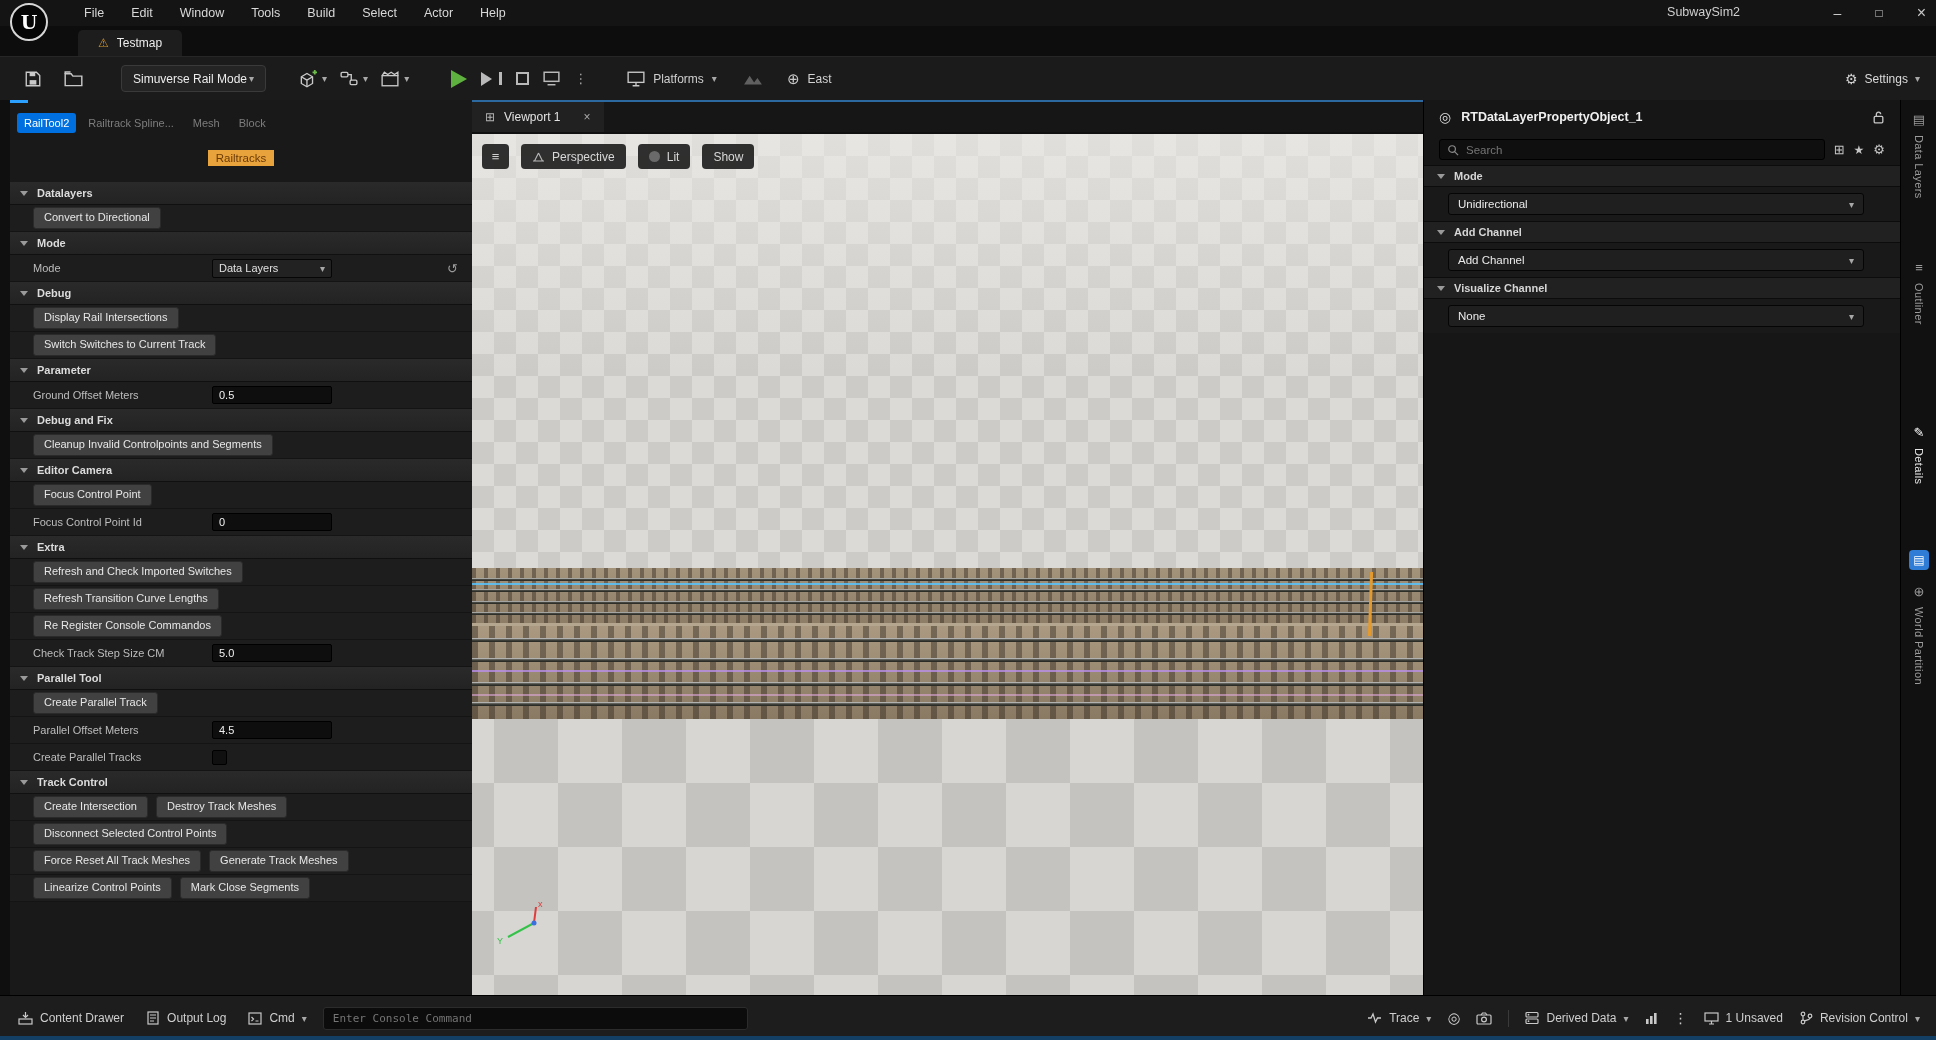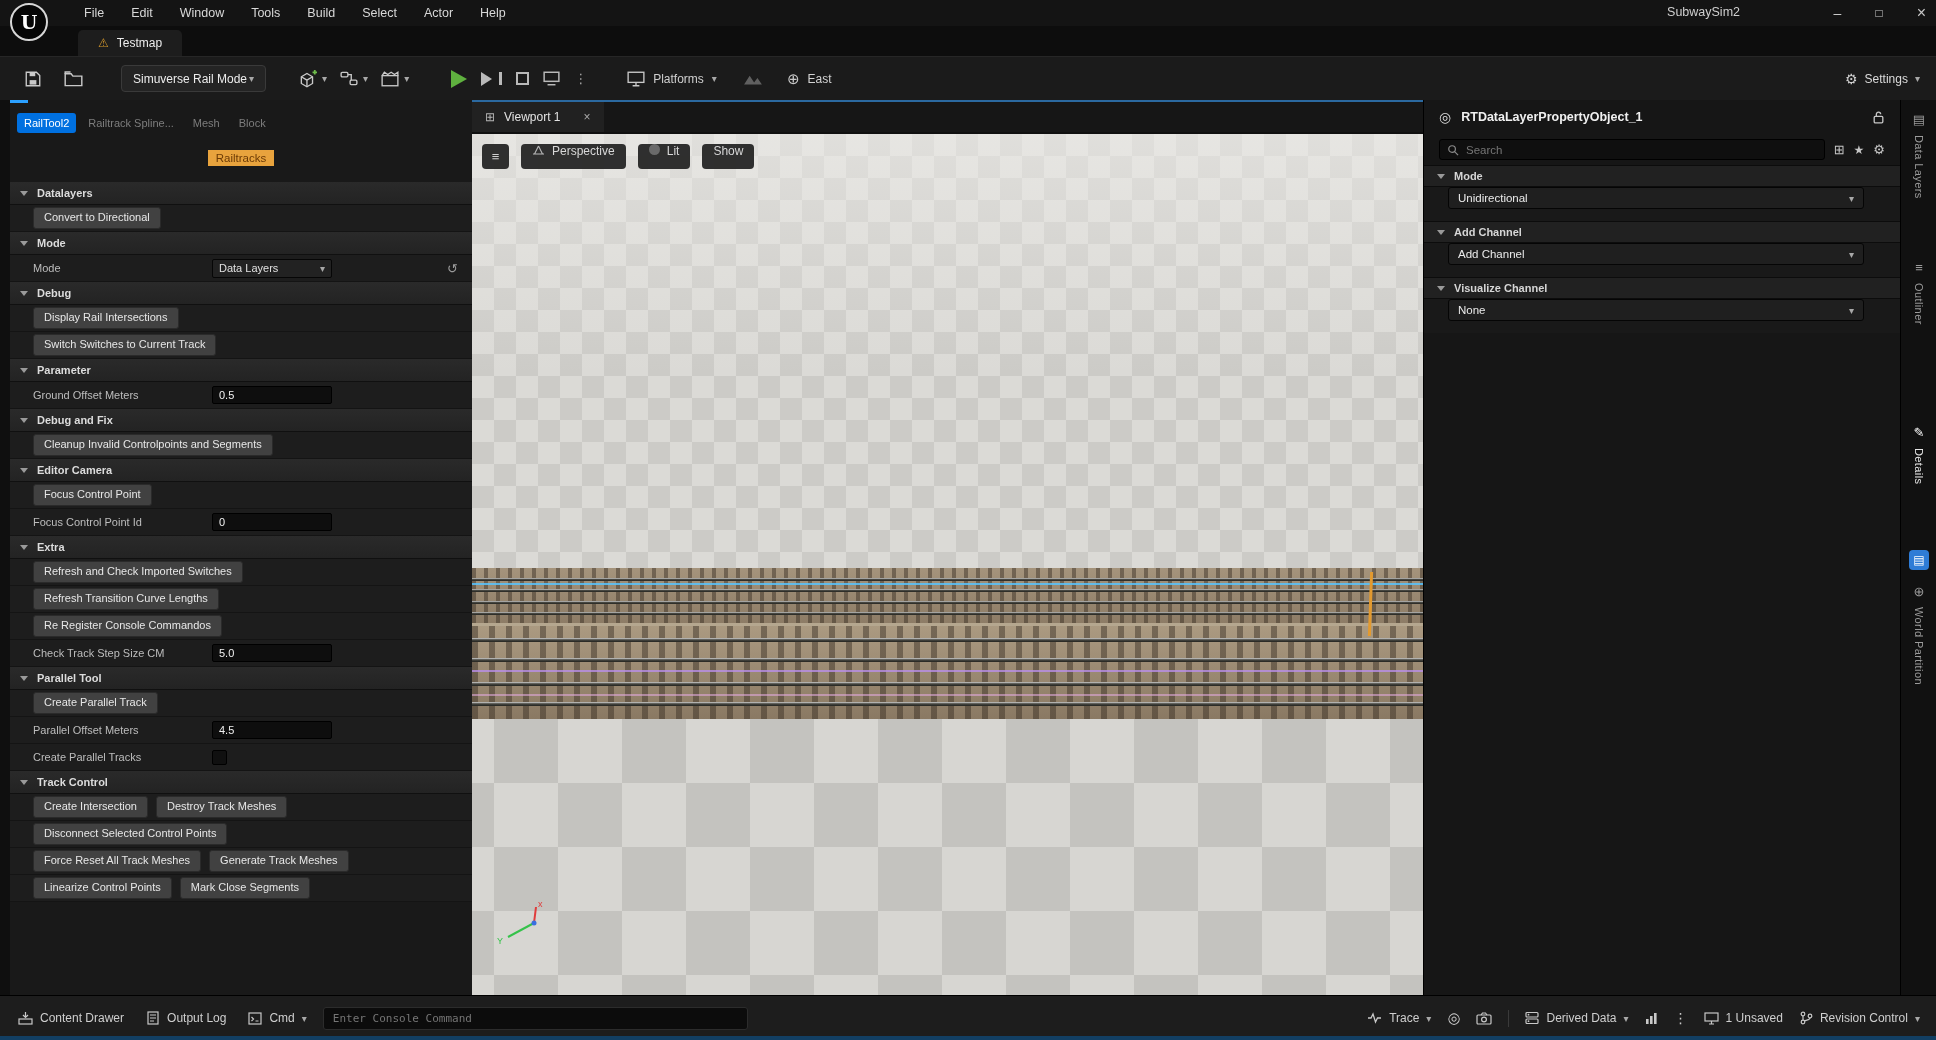--- a/index.html
+++ b/index.html
@@ -79,38 +79,38 @@
   .bedgap{position:absolute;top:55px;height:3px;left:0;right:0;background:#b5a78f}
   .bed2{position:absolute;top:58px;height:93px;left:0;right:0;
      background:repeating-linear-gradient(90deg, rgba(52,42,32,.45) 0 6px, rgba(0,0,0,0) 6px 17px),linear-gradient(#ab9a81,#8a7963)}
   .rail{position:absolute;left:0;right:0;height:3px;background:linear-gradient(#d9d9d9,#4a4a44 45%,#23231f)}
   .rail.h4{height:4px}
   .cline{position:absolute;left:0;right:0;height:2px}
   .orange-marker{position:absolute;left:897px;top:438px;width:3px;height:64px;background:#e39a2f;transform:rotate(2deg)}
   .vp-tools{position:absolute;top:10px;left:10px;display:flex;gap:12px;align-items:center}
   .vp-burger{width:27px;height:25px;background:rgba(32,32,32,.92);border-radius:4px;color:#cfcfcf;
              display:flex;align-items:center;justify-content:center;font-size:13px}
-  .vp-pill{height:25px;background:rgba(32,32,32,.92);border-radius:4px;display:flex;align-items:flex-start;gap:7px;
+  .vp-pill{height:25px;background:rgba(32,32,32,.92);border-radius:4px;display:flex;align-items:center;gap:7px;
            padding:0 11px;color:#d8d8d8;font-size:12px}
   .lit-dot{width:11px;height:11px;border-radius:50%;background:#6a6a6a}
   .vp-gizmo{position:absolute;left:20px;bottom:46px}
 
   
   .details{position:absolute;top:100px;left:1423px;width:477px;bottom:45px;background:#161616;border-left:1px solid #000}
   .dp-header{height:34px;display:flex;align-items:center;gap:10px;padding:0 15px;color:#f0f0f0}
   .dp-title{font-weight:bold;font-size:12.5px}
   .dp-lock{margin-left:auto}
   .dp-search-row{height:31px;display:flex;align-items:center;gap:9px;padding:0 15px}
   .dp-search{flex:1;height:21px;background:#0f0f0f;border:1px solid #000;border-radius:3px;display:flex;
              align-items:center;gap:7px;padding:0 7px}
   .dp-search input{flex:1;background:transparent;border:none;outline:none;color:#bdbdbd;font-size:11.5px;font-family:inherit}
   .dp-ic{color:#c6c6c6;font-size:13px}
   .dp-sec{height:22px;background:#212121;border-top:1px solid #0c0c0c;border-bottom:1px solid #0c0c0c;
           display:flex;align-items:center;gap:9px;padding-left:13px;font-weight:bold;font-size:11px;color:#d6d6d6}
-  .dp-row{height:34px;display:flex;padding:0 36px 0 24px;background:#191919}
+  .dp-row{height:34px;display:flex;align-items:center;padding:0 36px 0 24px;background:#191919}
   .dp-dd{flex:1;height:22px;background:#1f1f1f;border:1px solid #050505;border-radius:3px;display:flex;
          align-items:center;justify-content:space-between;padding:0 9px;color:#eaeaea;font-size:11.5px}
 
   
   .side-strip{position:absolute;top:100px;right:0;width:36px;bottom:45px;background:#111;border-left:1px solid #000}
   .strip-tab{position:absolute;left:0;width:36px;display:flex;flex-direction:column;align-items:center;gap:8px;color:#9c9c9c}
   .strip-tab .ic{font-size:13px}
   .strip-label{writing-mode:vertical-lr;font-size:11px;letter-spacing:.4px}
   .strip-tab.active{color:#e6e6e6}
   .blue-ic{width:20px;height:20px;border-radius:4px;background:#2e7cd6;color:#fff;display:flex;align-items:center;

